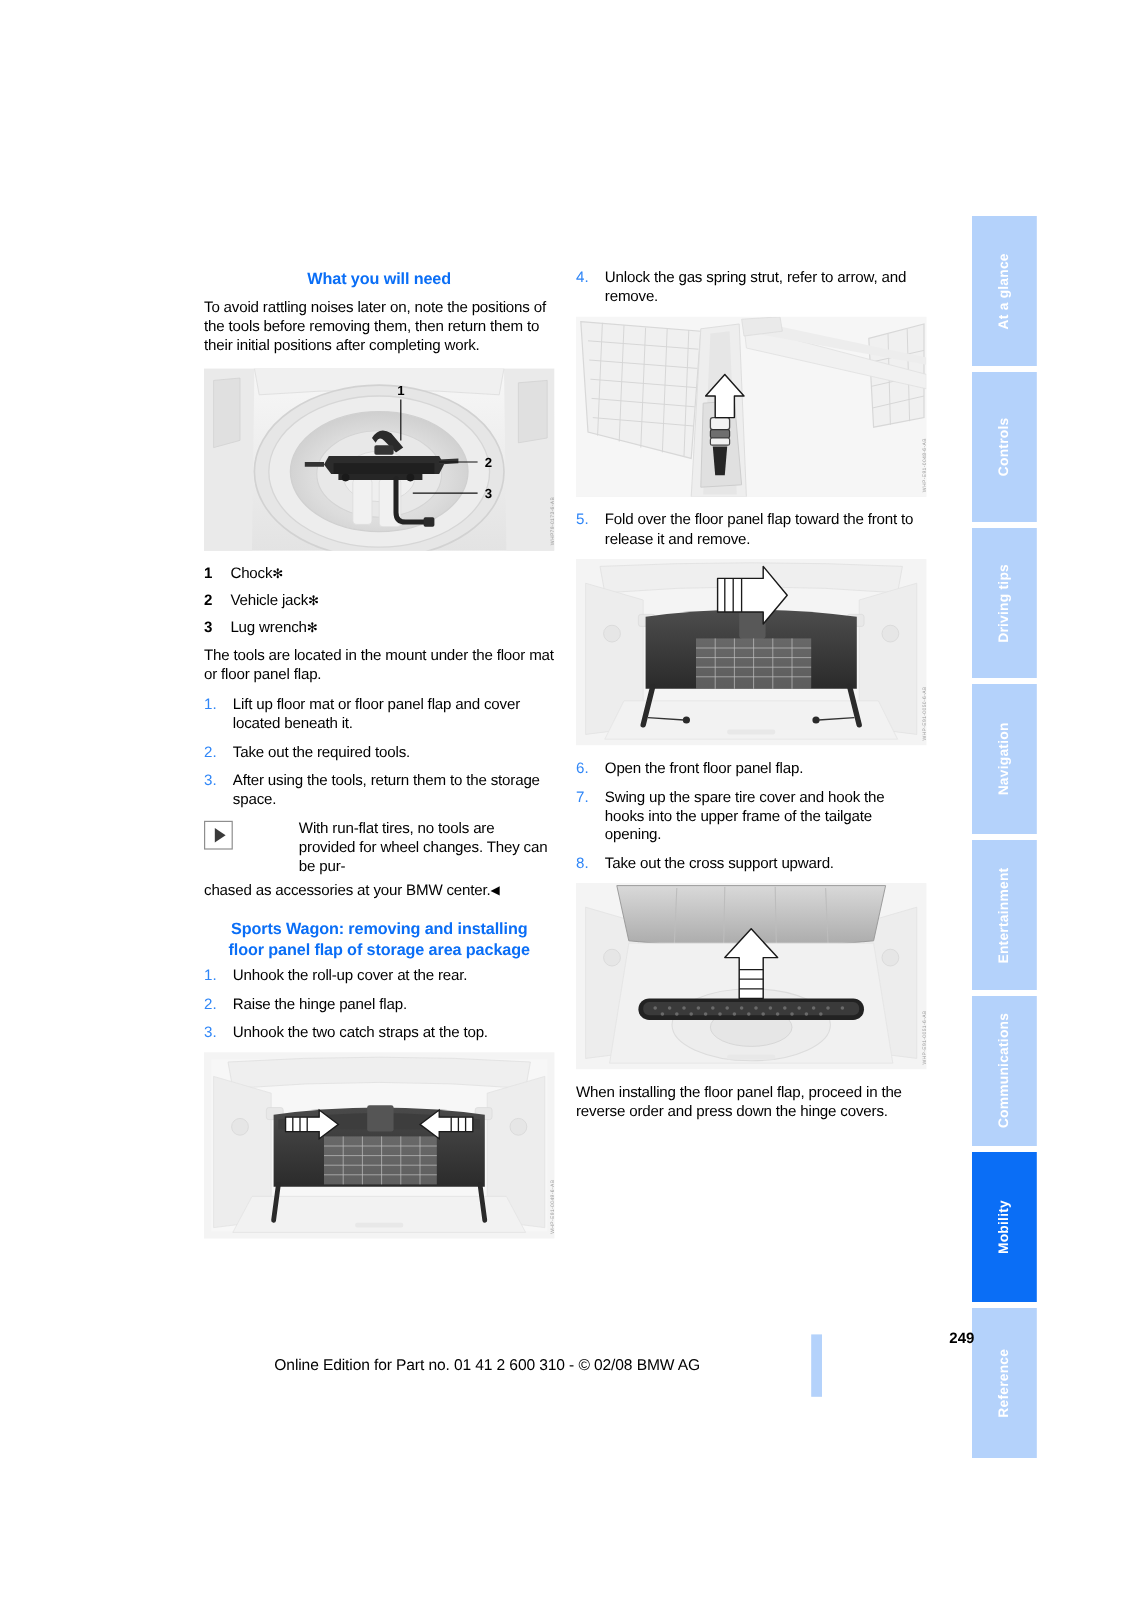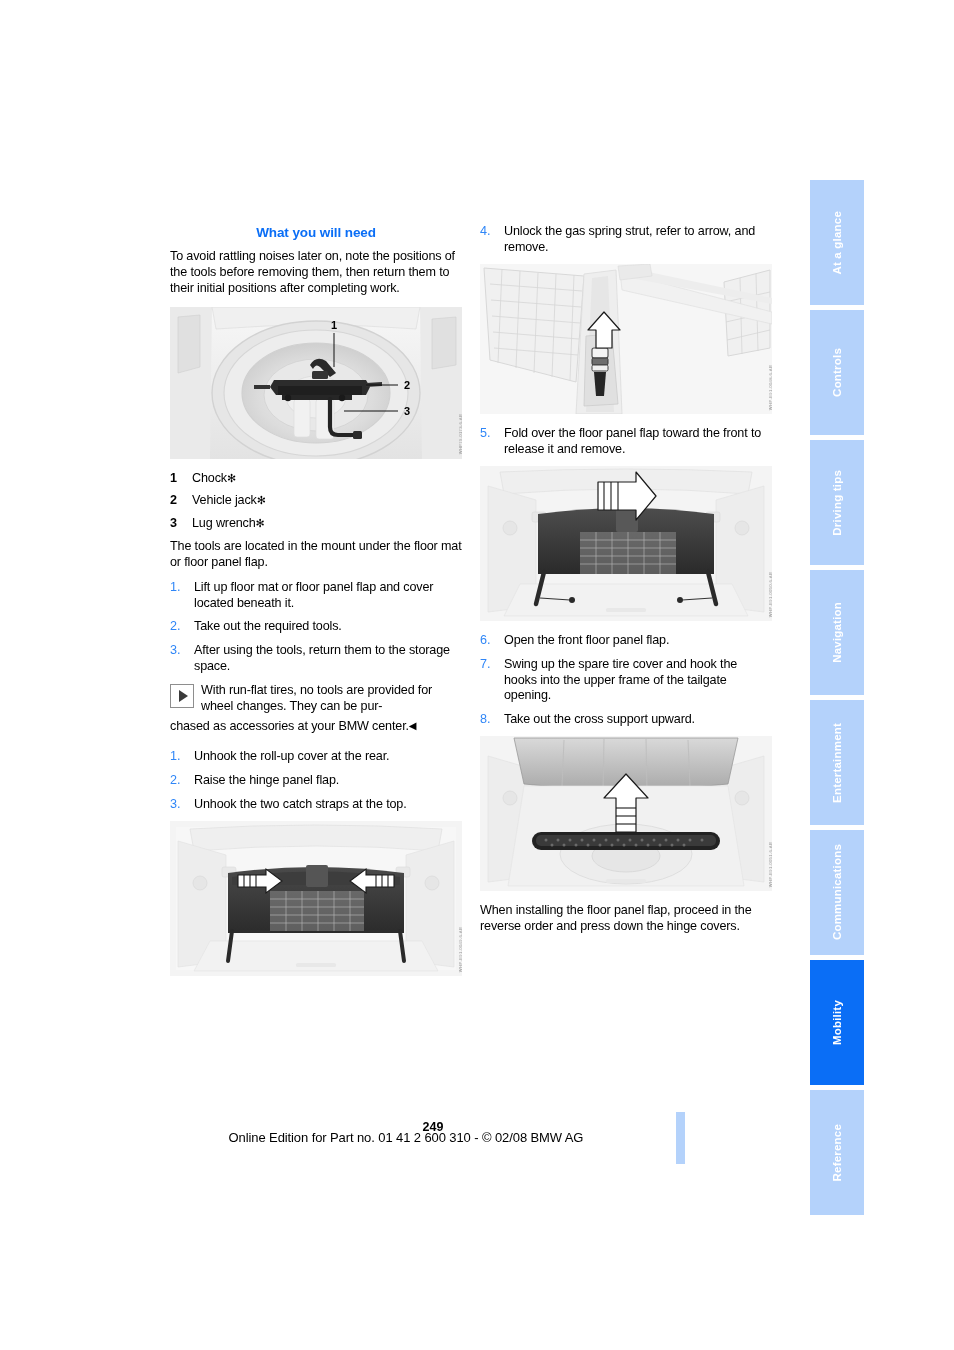--- a/index.html
+++ b/index.html
@@ -52,21 +52,21 @@
   .legend-text { flex: 1; letter-spacing: -.15px; }
   .star { font-size: 11px; vertical-align: baseline; }
 
   
   .steps { margin: 0; }
   .step { display: flex; font-size: 12.6px; line-height: 1.265; margin-bottom: 8px; }
   .step-num { width: 24px; color: #2f86f7; flex: none; }
   .step-text { flex: 1; letter-spacing: -.15px; }
 
   
-  .note { display: flex; margin: 6px 0 4px 0; }
+  .note { display: flex; margin: 6px 0 4px 0; gap: 48px; }
   .note-icon {
     width: 24px; height: 24px; border: 1px solid #8e8e8e; background: #fff;
     flex: none; display: flex; align-items: center; justify-content: center;
     margin-right: 7px; margin-top: 1px;
   }
   .note-icon .tri {
     width: 0; height: 0;
     border-left: 9px solid #3a3a3a;
     border-top: 6px solid transparent;
     border-bottom: 6px solid transparent;
@@ -81,22 +81,22 @@
   .figure svg { display: block; width: 100%; height: 100%; }
   .fig-code {
     position: absolute; right: -1px; bottom: 4px;
     writing-mode: vertical-rl; transform: rotate(180deg);
     font-size: 4.2px; color: #9a9a9a; letter-spacing: .3px;
     font-family: "Liberation Sans", sans-serif;
   }
 
   
   .footer { position: absolute; left: 0; top: 1108px; width: 954px; text-align: center; }
-  .page-num { position: absolute; left: 0; top: 12px; width: 812px; 
-              font-size: 12.5px; font-weight: bold; margin-left: 27px; }
+  .page-num { position: absolute; left: 0; top: 0; width: 812px; text-align: right;
+              font-size: 12.5px; font-weight: bold; }
   .footer-line { position: absolute; left: 0; top: 22px; width: 812px; text-align: center;
                  font-size: 13px; letter-spacing: -.1px; }
   .footer-bar { position: absolute; left: 676px; top: 1112px; width: 9px; height: 52px; background: #b4d2fb; }
 </style>
 </head>
 <body>
 
 <div class="page">
 
   <div class="tab-rail">
@@ -222,20 +222,24 @@
     <div class="note">
       <span class="note-icon">
           <span class="tri"></span>
         </span>
       <span class="note-body">With run-flat tires, no tools are provided for wheel changes. They can be pur-</span>
     </div>
     <div class="note-tail" style="margin-bottom:14px;">
       <span>chased as accessories at your BMW center.</span><span class="endmark">◀</span>
     </div>
 
+    <h2 class="section-title tight">
+      <span>Sports Wagon: removing and installing</span><br>
+      <span>floor panel flap of storage area package</span>
+    </h2>
 
     <div class="steps">
       <div class="step">
         <span class="step-num">1.</span>
         <span class="step-text">Unhook the roll-up cover at the rear.</span>
       </div>
       <div class="step">
         <span class="step-num">2.</span>
         <span class="step-text">Raise the hinge panel flap.</span>
       </div>

